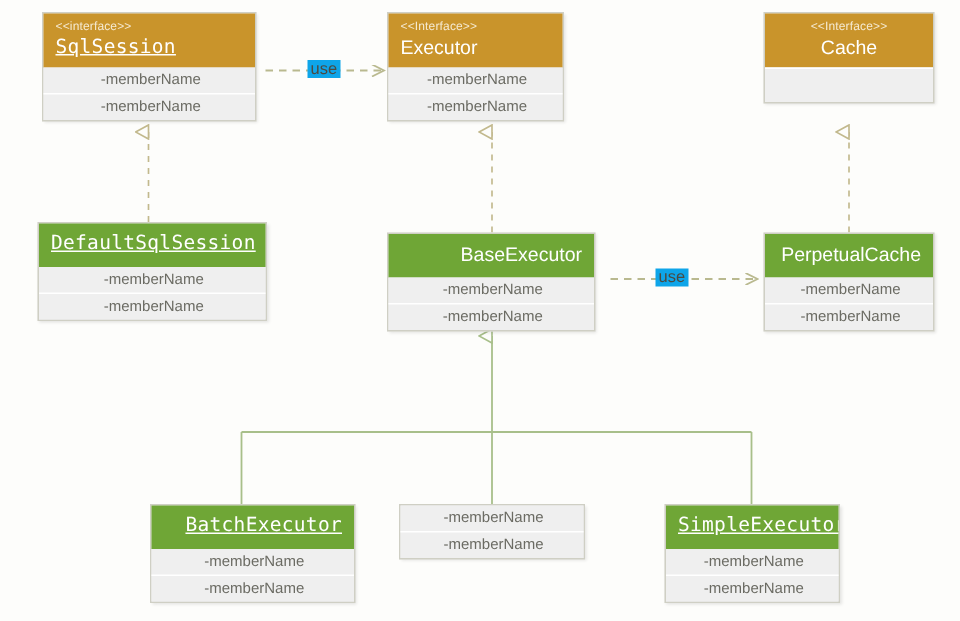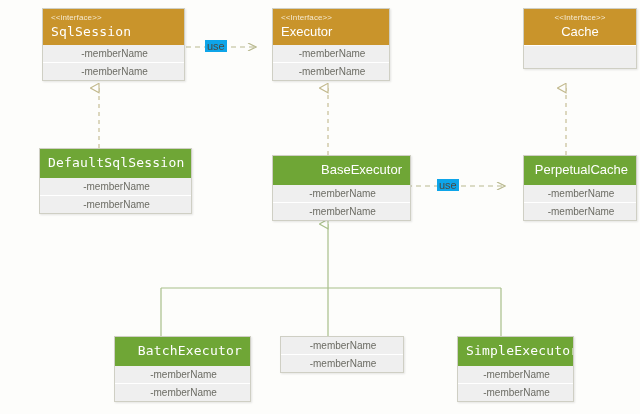--- a/index.html
+++ b/index.html
@@ -24,21 +24,20 @@
     pointer-events: none;
   }
 
   
   .uml-box {
     position: absolute;
     box-sizing: border-box;
     background: #efefef;
     border: 1px solid #cfcfc4;
     box-shadow: 1px 1px 2px rgba(0,0,0,0.10);
-    margin-left: 14px;
   }
   .uml-head {
     box-sizing: border-box;
     padding: 4px 8px 5px 8px;
     color: #ffffff;
     overflow: hidden;
   }
   .head-gold  { background: #c9942b; }
   .head-green { background: #6fa636; text-align: right; }
 
@@ -51,20 +50,21 @@
   }
   .uml-title {
     font-size: 13px;
     line-height: 17px;
     white-space: nowrap;
     color: #ffffff;
   }
   .mono .uml-title {
     font-family: "DejaVu Sans Mono", "Liberation Mono", monospace;
     letter-spacing: 0.2px;
+    text-decoration: underline;
   }
   .sans .uml-title {
     font-family: "Liberation Sans", sans-serif;
   }
   .center { text-align: center; }
   .center .stereotype { text-align: center; }
 
   .uml-body {
     background: #efefef;
     padding: 0;

